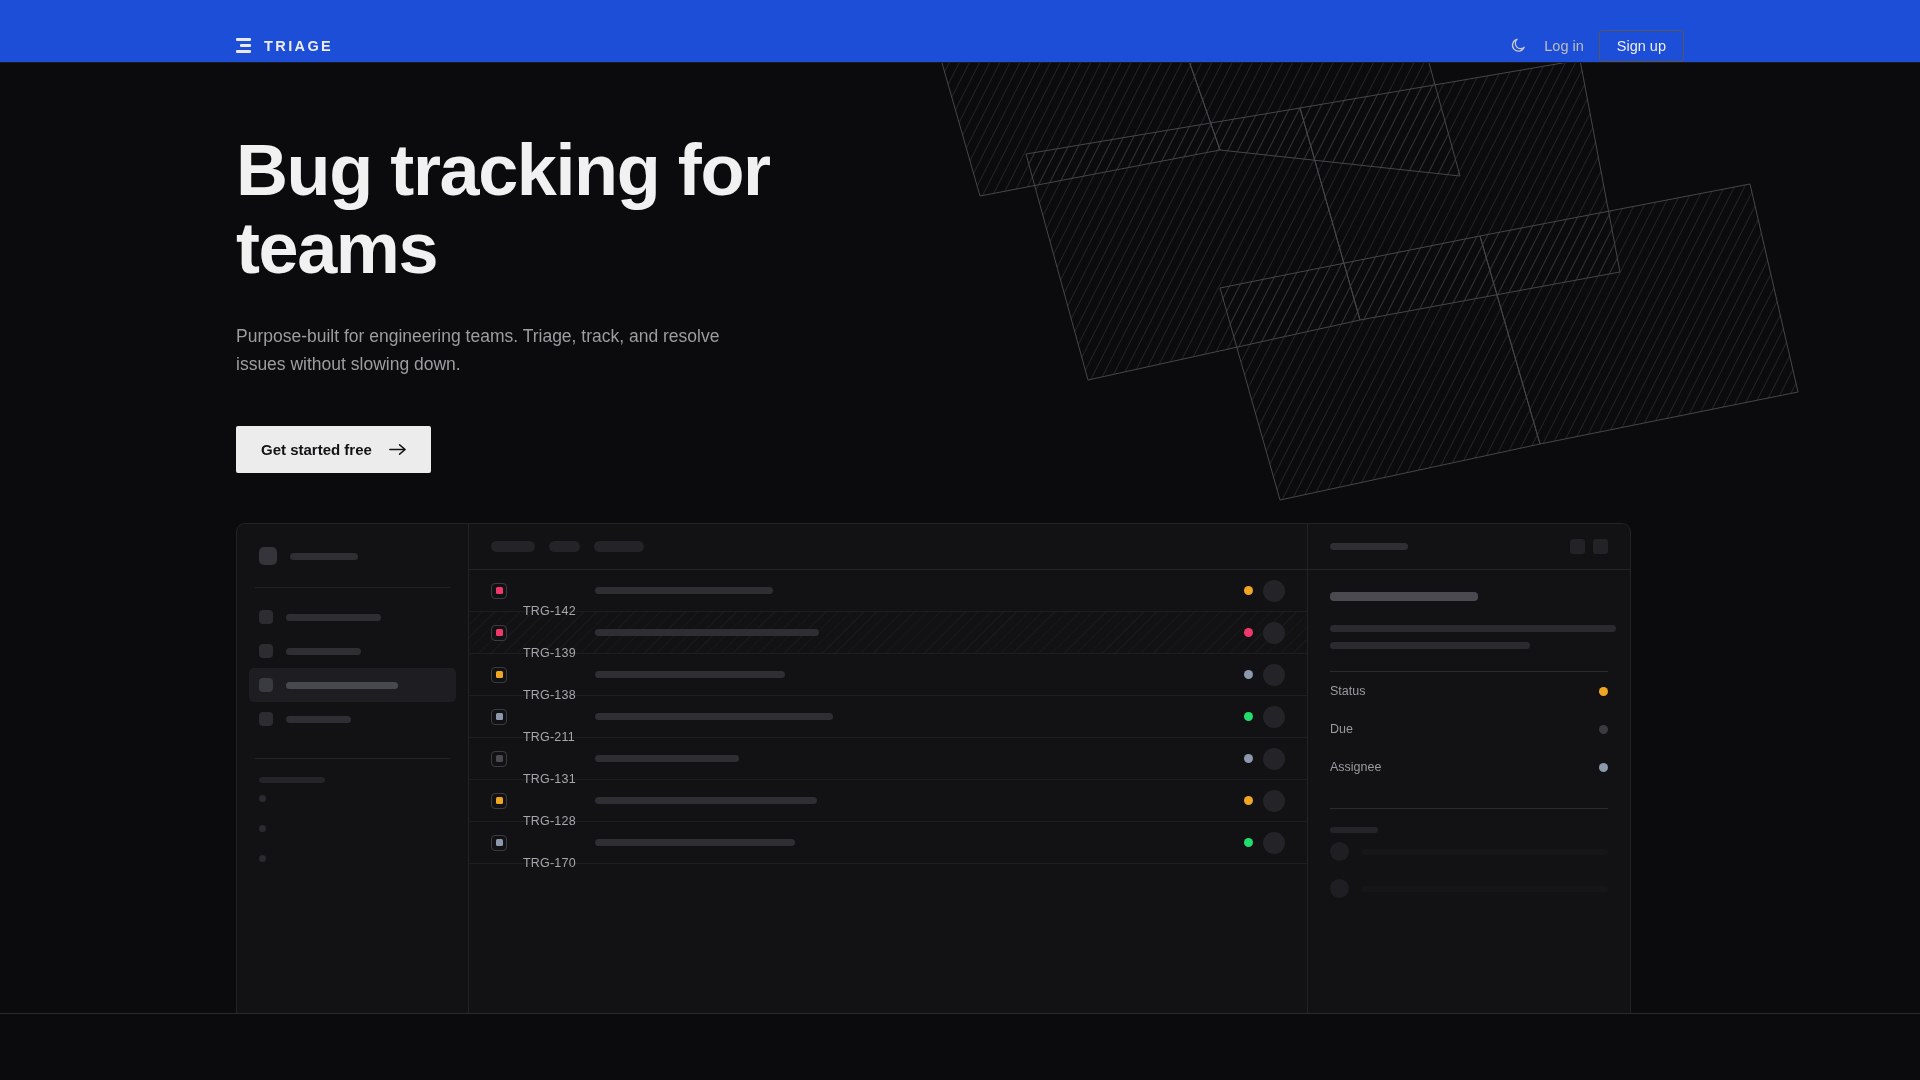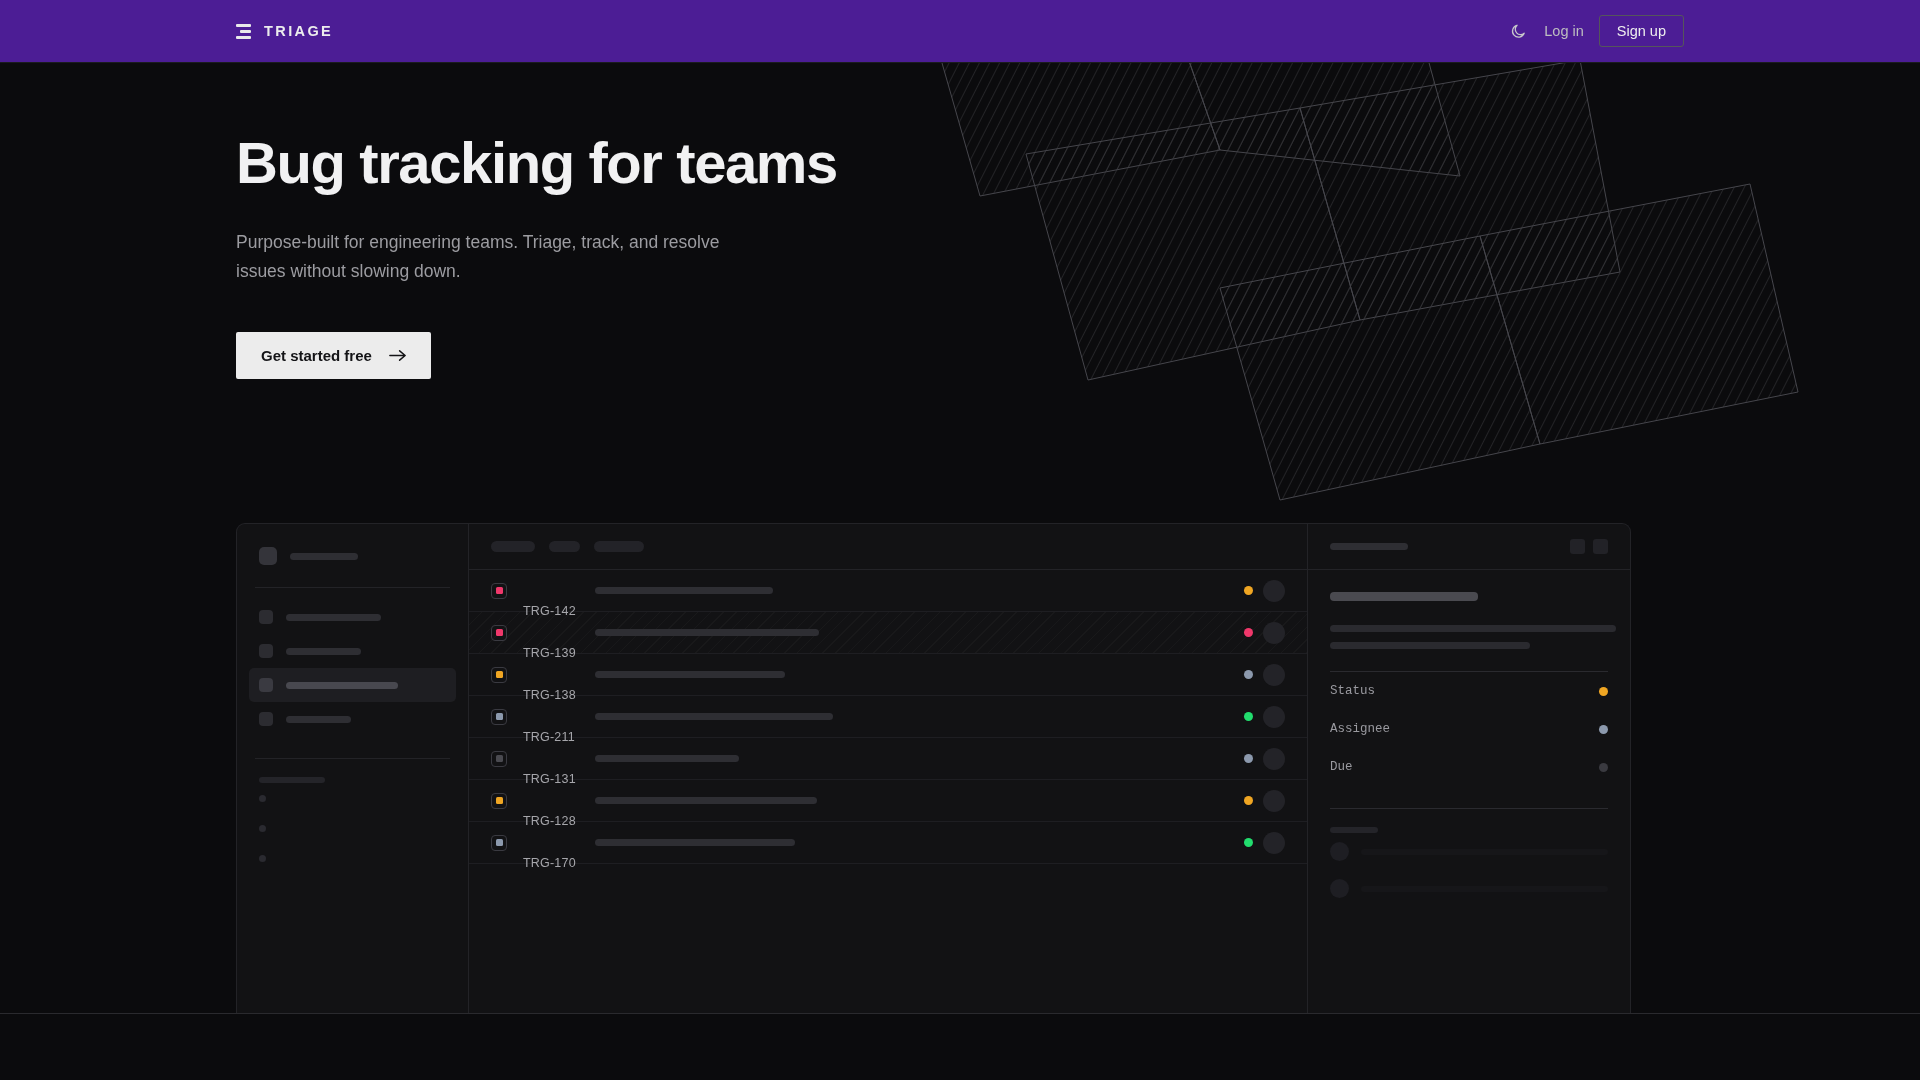--- a/index.html
+++ b/index.html
@@ -13,22 +13,22 @@
   .page { position:relative; width:1920px; height:1080px; background:#0b0b0d; overflow:hidden; }
 
   
   .bg-art { position:absolute; top:0; right:0; width:1000px; height:540px; pointer-events:none; z-index:0; }
   .bg-art svg { display:block; width:100%; height:100%; }
 
   
   .nav {
     position:relative; z-index:5;
     height:63px; width:100%;
-    display:flex; align-items:center;
-    background:#4c1d95;
+    display:flex; align-items:flex-end;
+    background:#1d4ed8;
     border-bottom:1px solid #1b1b1e;
   }
   .nav-inner { width:100%; padding:0 236px 0 236px; display:flex; align-items:center; justify-content:space-between; }
   .brand { display:flex; align-items:center; gap:13px; }
   .brand-mark { display:flex; flex-direction:column; gap:3px; width:15px; }
   .brand-mark i { display:block; height:3px; background:#e9e9ea; border-radius:1px; }
   .brand-mark i:nth-child(1){ width:15px; }
   .brand-mark i:nth-child(2){ width:11px; margin-left:4px; }
   .brand-mark i:nth-child(3){ width:15px; }
   .brand-name {
@@ -41,21 +41,21 @@
   .btn-outline {
     font-size:14.5px; color:#ededee; background:transparent;
     border:1px solid #55555b; border-radius:3px;
     padding:8px 17px; cursor:pointer; line-height:1;
     font-family:"Liberation Sans", sans-serif;
   }
 
   
   .hero { position:relative; z-index:3; padding:68px 0 0 236px; }
   .hero h1 {
-    font-size:58px; line-height:1.09; font-weight:700;
+    font-size:72px; line-height:1.09; font-weight:700;
     color:#f1f1f2; letter-spacing:-1.4px; max-width:740px;
   }
   .hero p {
     margin-top:34px; font-size:17.5px; line-height:1.62;
     color:#9c9ca1; max-width:500px; font-weight:400;
   }
   .cta {
     margin-top:47px; display:inline-flex; align-items:center; gap:17px;
     background:#ececec; color:#131316;
     font-size:15px; font-weight:700;
@@ -133,21 +133,21 @@
   .st-dot { width:9px; height:9px; border-radius:50%; }
   .avatar { width:22px; height:22px; border-radius:50%; background:#232328; }
 
   
   .mk-detail { width:322px; flex-shrink:0; display:flex; flex-direction:column; }
   .mk-detail-head {
     height:46px; display:flex; align-items:center; justify-content:space-between;
     padding:0 22px; border-bottom:1px solid #232327;
   }
   .btn-sq { width:15px; height:15px; border-radius:3px; background:#222227; }
-  .mk-detail-body { padding:22px 22px 0 22px;font-family:Liberation Mono, monospace; }
+  .mk-detail-body { padding:22px 22px 0 22px; }
   .mk-detail .divider { height:1px; background:#2a2a2f; margin:22px 0 0 0; }
   .field {
     display:flex; align-items:center; justify-content:space-between;
     height:38px;
   }
   .field-label { font-size:12.5px; color:#9a9aa0; }
   .f-dot { width:9px; height:9px; border-radius:50%; }
   .ava-row { display:flex; align-items:center; gap:12px; height:37px; }
   .ava-lg { width:19px; height:19px; border-radius:50%; background:#1e1e23; flex-shrink:0; }
   .ava-line { height:6px; border-radius:3px; background:#161619; flex:1; }
@@ -356,26 +356,26 @@
             <div class="bar" style="width: 286px; height: 7px; margin-top: 24px; background: rgb(42, 42, 47);"></div>
             <div class="bar" style="width: 200px; height: 7px; margin-top: 10px; background: rgb(42, 42, 47);"></div>
           </div>
         <div class="divider"></div>
         <div>
             <div class="field">
               <span class="field-label">Status</span>
               <span class="f-dot" style="background:#f0a623"></span>
             </div>
             <div class="field">
+              <span class="field-label">Due</span>
+              <span class="f-dot" style="background:#3a3a40"></span>
+            </div>
+            <div class="field">
               <span class="field-label">Assignee</span>
               <span class="f-dot" style="background:#8c99ad"></span>
-            </div>
-            <div class="field">
-              <span class="field-label">Due</span>
-              <span class="f-dot" style="background:#3a3a40"></span>
             </div>
           </div>
       </div>
       <div class="mk-detail-body" style="padding-top:0;">
         <div class="divider"></div>
         <div class="bar" style="width:48px;height:6px;margin-top:18px;background:#242429;"></div>
         <div>
             <div class="ava-row">
               <span class="ava-lg"></span>
               <span class="ava-line"></span>

